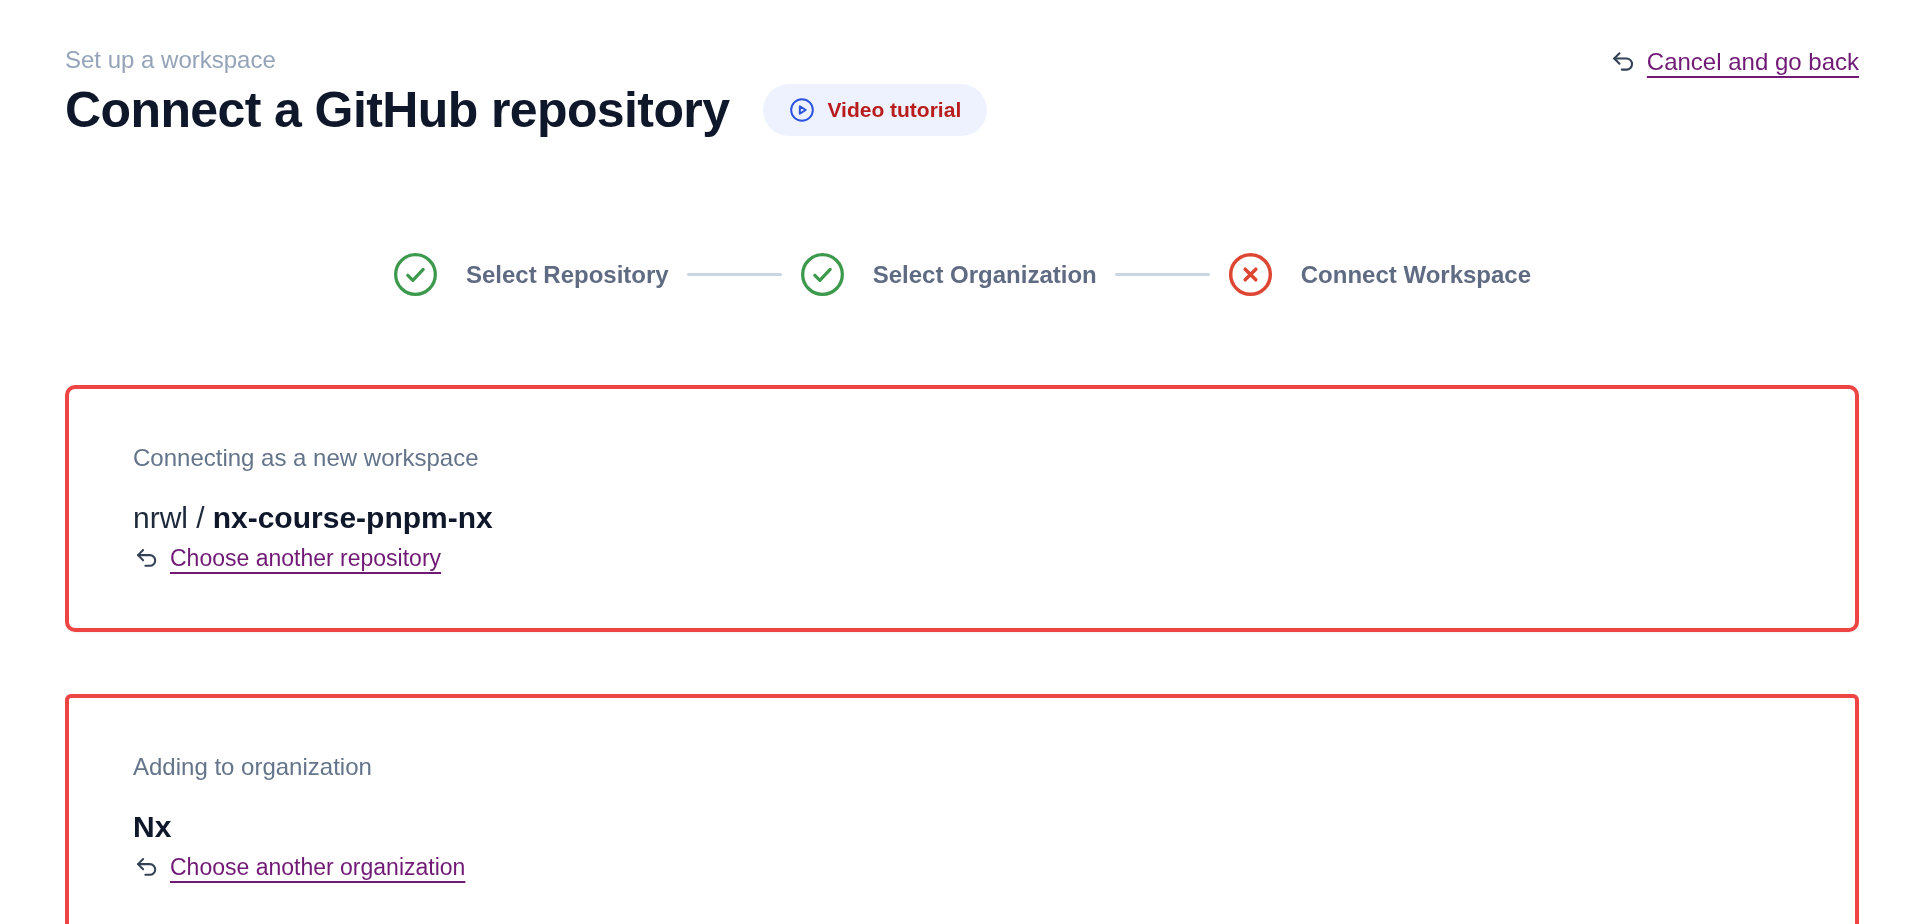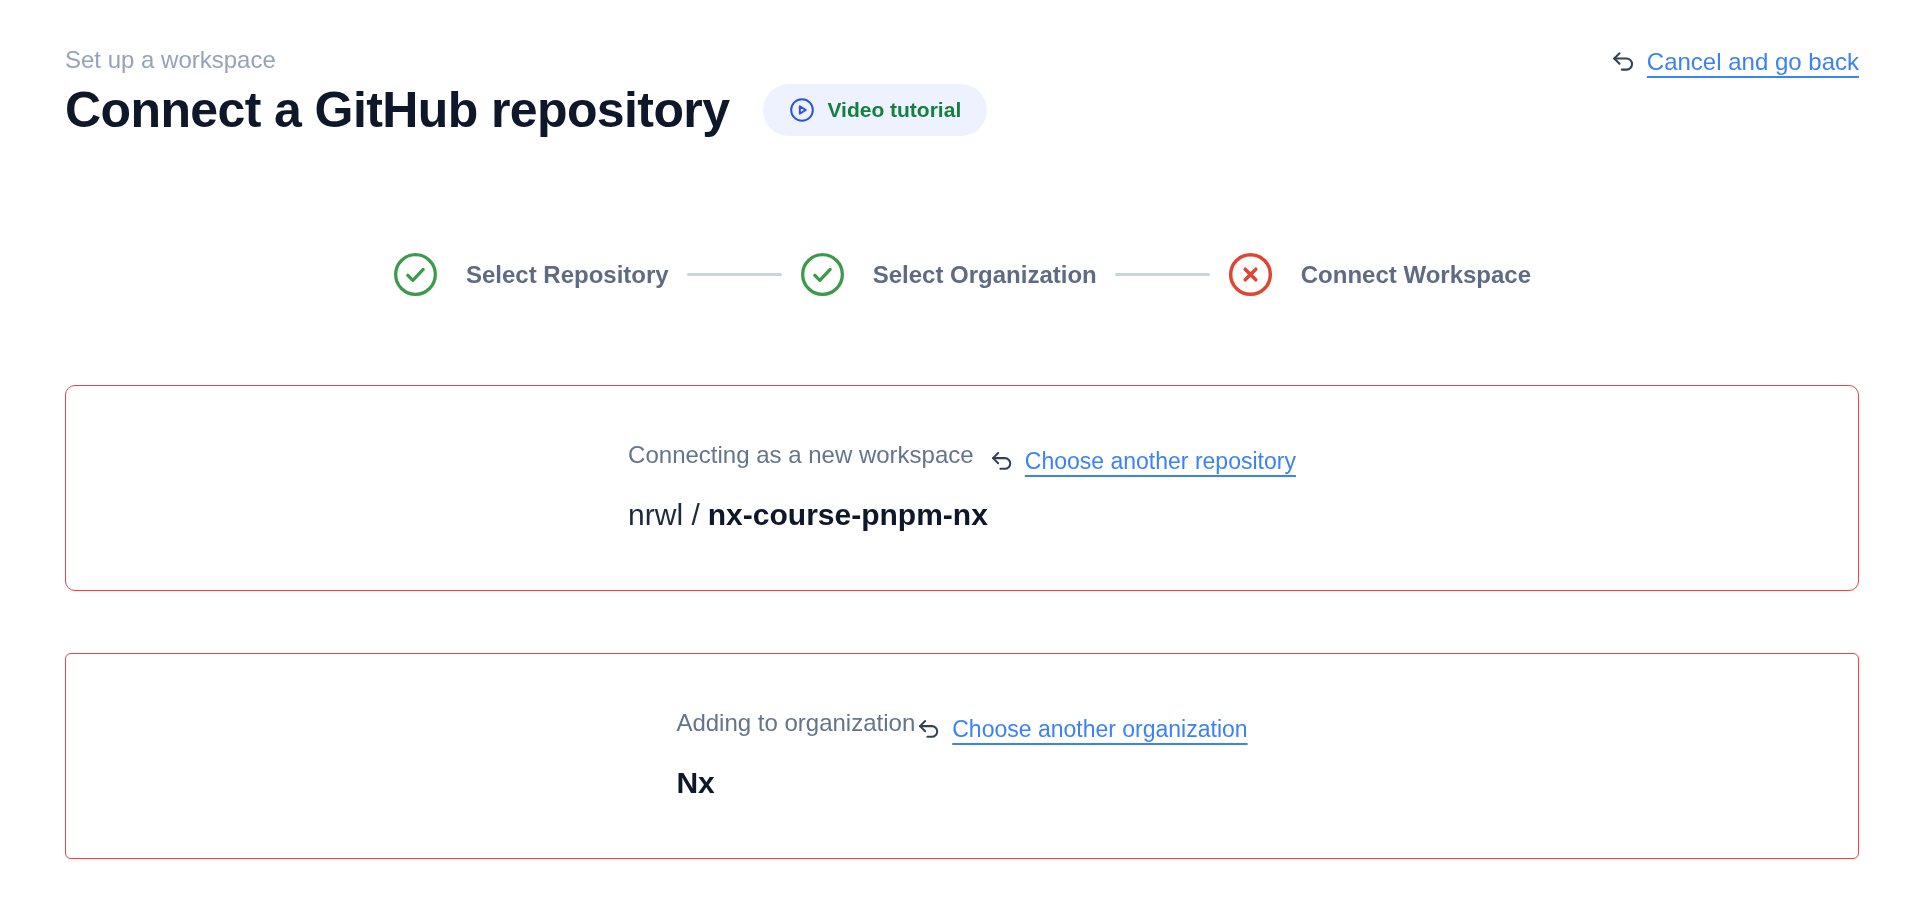--- a/index.html
+++ b/index.html
@@ -40,34 +40,34 @@
     font-weight: 800;
     letter-spacing: -0.6px;
     color: #0f172a;
     line-height: 60px;
   }
   .pill-button {
     display: inline-flex;
     align-items: center;
     gap: 12px;
     background: #edf2fe;
-    color: #15803d;
+    color: #b91c1c;
     font-size: 21px;
     font-weight: 700;
     padding: 13px 26px;
     border-radius: 30px;
     border: none;
     cursor: pointer;
     font-family: inherit;
   }
   .link {
     display: inline-flex;
     align-items: center;
     gap: 10px;
-    color: #3b82f6;
+    color: #701a75;
     cursor: pointer;
     white-space: nowrap;
   }
   .cancel-link { font-size: 24px; margin-top: 2px; }
   .link-text {
     text-decoration: underline;
     text-underline-offset: 6px;
     text-decoration-thickness: 1.5px;
   }
 
@@ -92,28 +92,29 @@
   .connector {
     width: 95px;
     height: 3px;
     background: #cbd5e1;
     border-radius: 2px;
   }
   .status-icon { display: block; }
 
   
   .card {
-    border: 1px solid #ef4444;
+    border: 4px solid #ef4444;
     border-radius: 10px;
     background: #ffffff;
     box-shadow: 0 1px 2px rgba(15,23,42,0.05);
     padding: 54px 64px 56px 64px;
     display: flex;
-    justify-content: center;
+    justify-content: space-between;
     align-items: flex-start;
+    flex-direction: column;
   }
   .card-repository { margin-top: 88px; }
   .card-organization { margin-top: 62px; border-radius: 6px; }
   .card-label {
     font-size: 24px;
     color: #64748b;
     line-height: 30px;
   }
   .card-value {
     margin-top: 26px;

